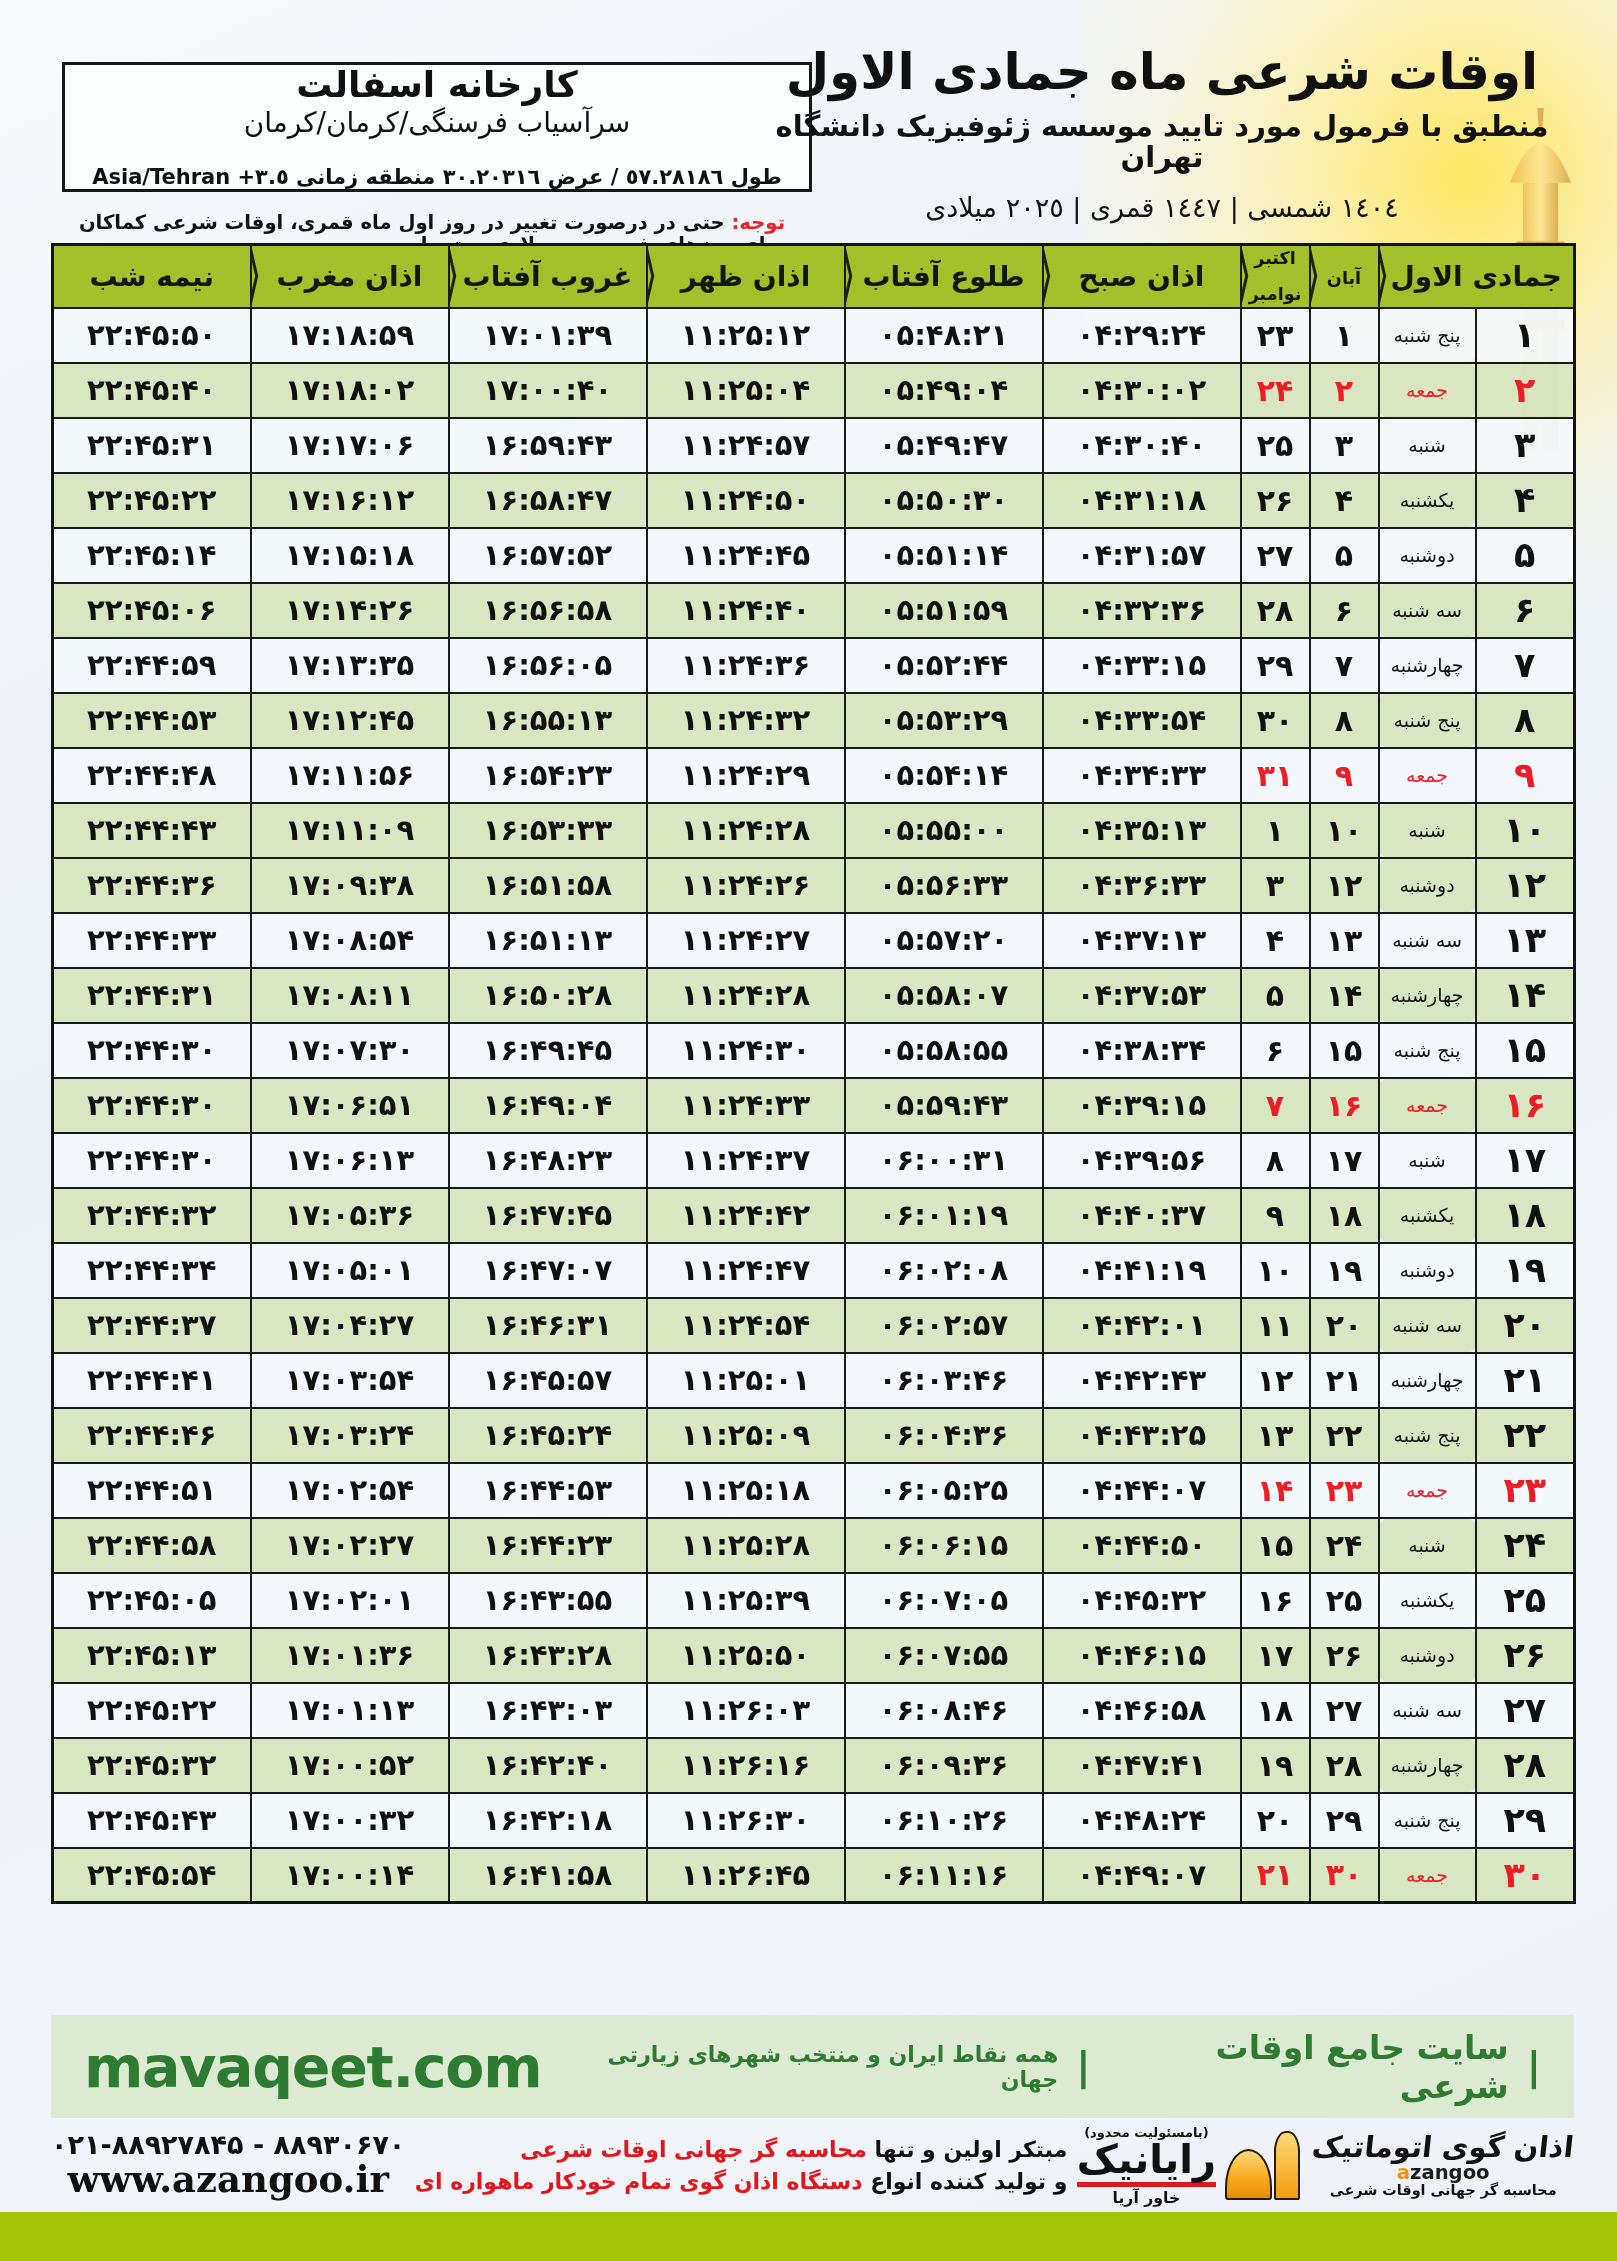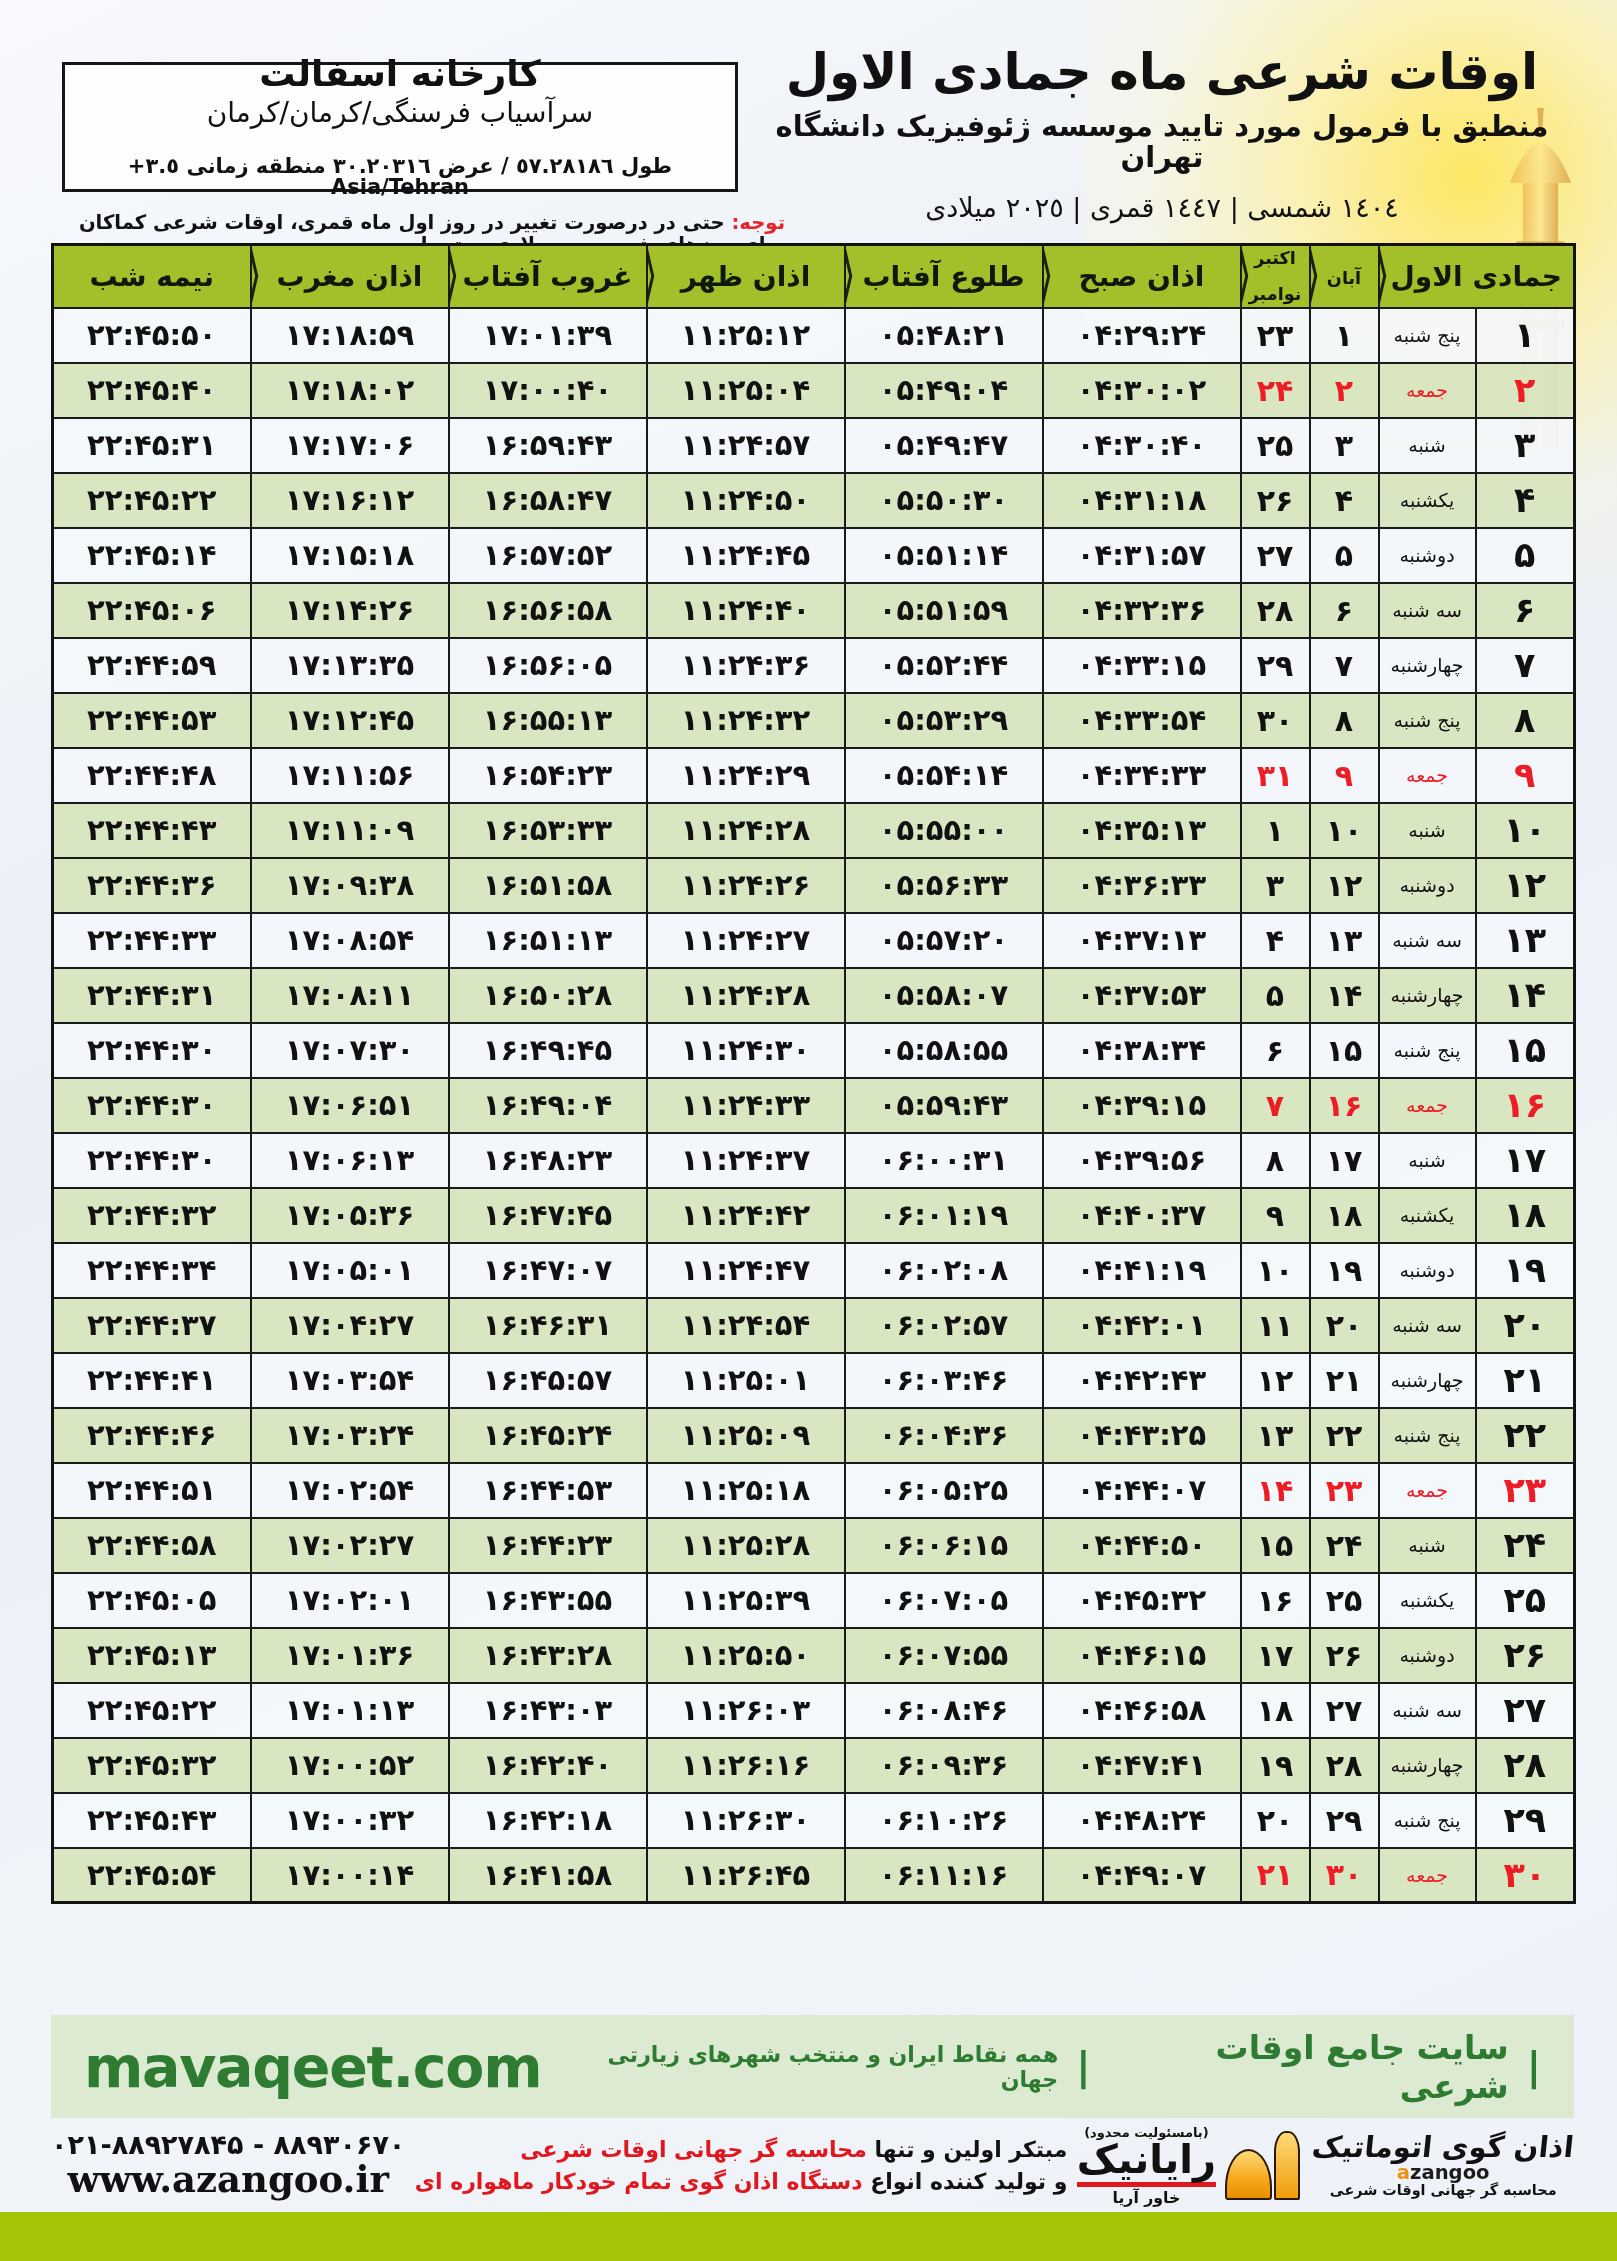--- a/index.html
+++ b/index.html
@@ -6,21 +6,21 @@
   body{
     width:1618px;height:2261px;position:relative;overflow:hidden;
     background:linear-gradient(155deg,#f7f9fc 0%,#eaeff6 38%,#f1f4f9 70%,#eef2f8 100%);
     font-family:"DejaVu Sans",sans-serif;color:#111;
   }
   
   .deco{position:absolute;top:0;right:0;width:535px;height:679px;z-index:0;
     background:radial-gradient(circle at 72% 26%,rgba(255,230,92,.95) 0%,rgba(255,240,150,.65) 28%,rgba(255,247,205,.3) 52%,rgba(255,250,230,0) 74%);}
   .minaret{position:absolute;top:46px;right:22px;z-index:0;opacity:.55;}
   
-  .locbox{position:absolute;left:62px;top:62px;width:676px;height:130px;z-index:2;
+  .locbox{position:absolute;left:62px;top:62px;width:750px;height:130px;z-index:2;
     background:#fcfdff;border:3.3px solid #161616;text-align:center;direction:rtl;
     display:flex;flex-direction:column;justify-content:center;gap:6.5px;padding:5.2px 6.5px;box-sizing:border-box;}
   .locbox .name{font-size:36px;font-weight:bold;line-height:1;}
   .locbox .addr{font-size:28px;line-height:1;}
   .locbox .coords{font-size:21px;font-weight:bold;line-height:1;margin-top:23px;}
   
   .titleblock{position:absolute;right:58px;top:44px;width:796px;z-index:2;text-align:center;direction:rtl;}
   .titleblock .t1{font-size:50px;font-weight:bold;line-height:1.15;}
   .titleblock .t2{font-size:29px;font-weight:bold;margin-top:9px;line-height:1.1;}
   .titleblock .t3{font-size:27px;margin-top:20px;line-height:1;}
@@ -39,21 +39,21 @@
     transform-origin:top center;transform:rotate(-13deg);}
   th.sep::after{content:"";position:absolute;left:-2.6px;bottom:3.3px;height:28px;width:2.6px;background:#18230b;
     transform-origin:bottom center;transform:rotate(13deg);}
   th .stack{height:56px;display:flex;flex-direction:column;justify-content:space-between;align-items:center;padding:1.3px 0;}
   th.topalign{vertical-align:top;padding-top:5.2px;}
   tbody td{height:55px;}
   tr.odd td{background:rgba(243,247,251,.93);}
   tr.even td{background:rgba(215,229,191,.96);}
   td.t{direction:ltr;font-size:29px;font-weight:bold;letter-spacing:0.7px;}
   td.num{font-size:30px;font-weight:bold;}
-  td.wd{font-size:19px;direction:rtl;}
+  td.wd{font-size:19px;direction:rtl;border-radius:10px;}
   td.day{font-size:35px;font-weight:bold;}
   tr.fr td.num,tr.fr td.wd,tr.fr td.day{color:#ee1c24;}
   
   .banner{position:absolute;left:51px;top:2015px;width:1523px;height:103px;z-index:2;
     background:#dcead2;color:#2e7c31;direction:rtl;display:flex;align-items:center;
     padding:0 33px;box-sizing:border-box;gap:18px;}
   .banner .brand{font-size:63px;font-weight:bold;line-height:1;}
   .banner .pipe{font-size:39px;font-weight:bold;}
   .banner .tag{font-size:33px;font-weight:bold;}
   .banner .cov{font-size:22px;font-weight:bold;}

